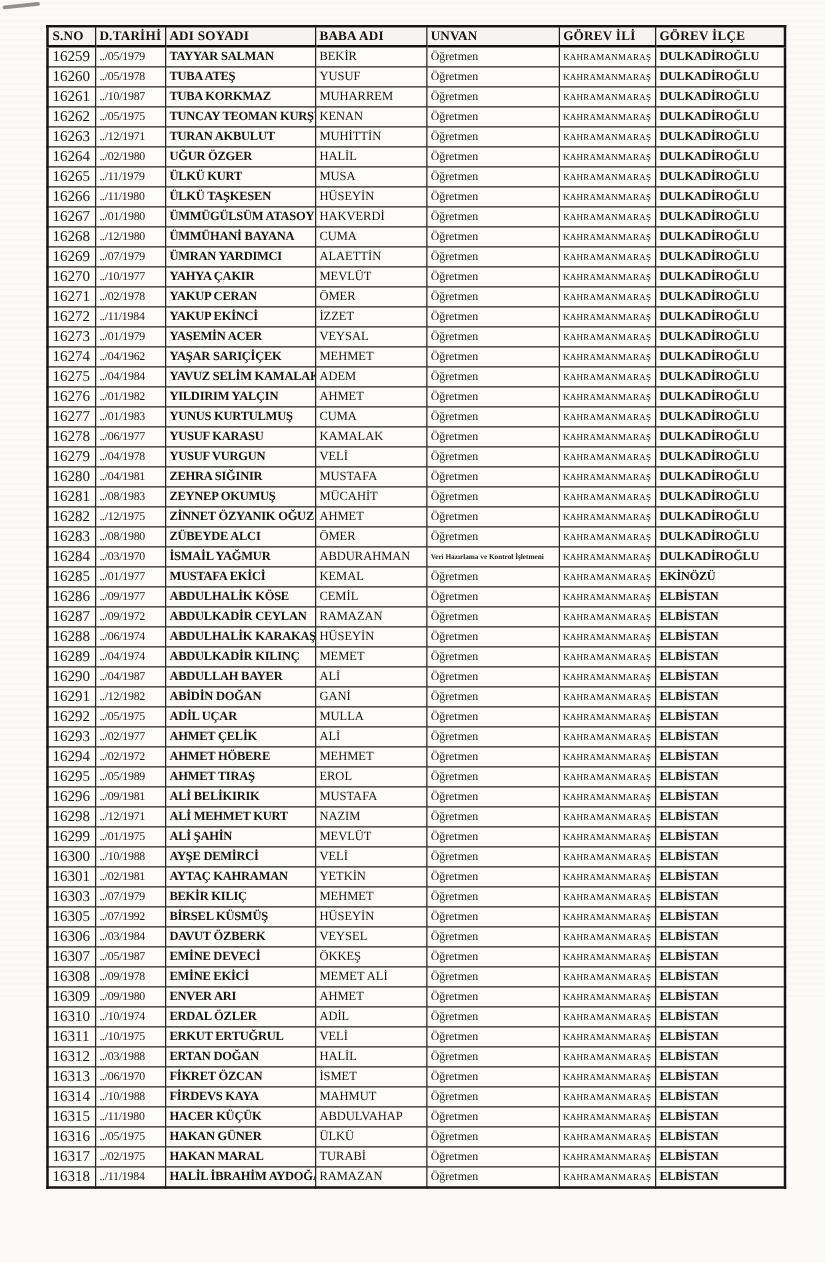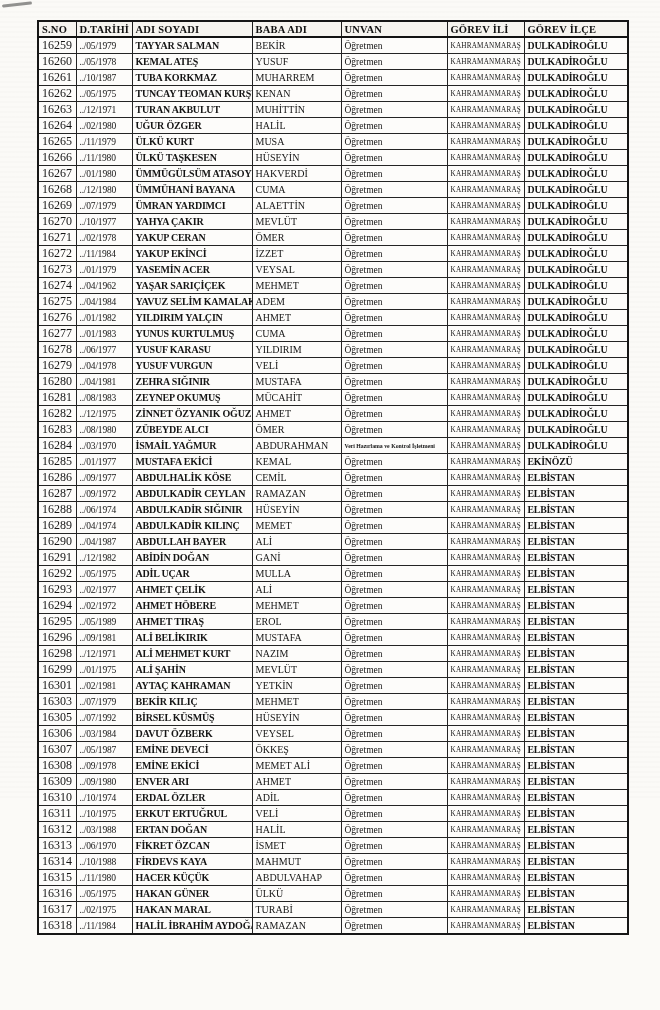--- a/index.html
+++ b/index.html
@@ -110,21 +110,21 @@
           <td class="cell-birthdate">../05/1979</td>
           <td class="cell-name">TAYYAR SALMAN</td>
           <td class="cell-father">BEKİR</td>
           <td class="cell-title">Öğretmen</td>
           <td class="cell-province">KAHRAMANMARAŞ</td>
           <td class="cell-district">DULKADİROĞLU</td>
         </tr>
         <tr>
           <td class="cell-sno">16260</td>
           <td class="cell-birthdate">../05/1978</td>
-          <td class="cell-name">KEMAL ATEŞ</td>
+          <td class="cell-name">TUBA ATEŞ</td>
           <td class="cell-father">YUSUF</td>
           <td class="cell-title">Öğretmen</td>
           <td class="cell-province">KAHRAMANMARAŞ</td>
           <td class="cell-district">DULKADİROĞLU</td>
         </tr>
         <tr>
           <td class="cell-sno">16261</td>
           <td class="cell-birthdate">../10/1987</td>
           <td class="cell-name">TUBA KORKMAZ</td>
           <td class="cell-father">MUHARREM</td>
@@ -273,21 +273,21 @@
           <td class="cell-name">YUNUS KURTULMUŞ</td>
           <td class="cell-father">CUMA</td>
           <td class="cell-title">Öğretmen</td>
           <td class="cell-province">KAHRAMANMARAŞ</td>
           <td class="cell-district">DULKADİROĞLU</td>
         </tr>
         <tr>
           <td class="cell-sno">16278</td>
           <td class="cell-birthdate">../06/1977</td>
           <td class="cell-name">YUSUF KARASU</td>
-          <td class="cell-father">YILDIRIM</td>
+          <td class="cell-father">KAMALAK</td>
           <td class="cell-title">Öğretmen</td>
           <td class="cell-province">KAHRAMANMARAŞ</td>
           <td class="cell-district">DULKADİROĞLU</td>
         </tr>
         <tr>
           <td class="cell-sno">16279</td>
           <td class="cell-birthdate">../04/1978</td>
           <td class="cell-name">YUSUF VURGUN</td>
           <td class="cell-father">VELİ</td>
           <td class="cell-title">Öğretmen</td>
@@ -362,21 +362,21 @@
           <td class="cell-birthdate">../09/1972</td>
           <td class="cell-name">ABDULKADİR CEYLAN</td>
           <td class="cell-father">RAMAZAN</td>
           <td class="cell-title">Öğretmen</td>
           <td class="cell-province">KAHRAMANMARAŞ</td>
           <td class="cell-district">ELBİSTAN</td>
         </tr>
         <tr>
           <td class="cell-sno">16288</td>
           <td class="cell-birthdate">../06/1974</td>
-          <td class="cell-name">ABDULKADİR SIĞINIR</td>
+          <td class="cell-name">ABDULHALİK KARAKAŞ</td>
           <td class="cell-father">HÜSEYİN</td>
           <td class="cell-title">Öğretmen</td>
           <td class="cell-province">KAHRAMANMARAŞ</td>
           <td class="cell-district">ELBİSTAN</td>
         </tr>
         <tr>
           <td class="cell-sno">16289</td>
           <td class="cell-birthdate">../04/1974</td>
           <td class="cell-name">ABDULKADİR KILINÇ</td>
           <td class="cell-father">MEMET</td>
@@ -454,20 +454,29 @@
           <td class="cell-father">NAZIM</td>
           <td class="cell-title">Öğretmen</td>
           <td class="cell-province">KAHRAMANMARAŞ</td>
           <td class="cell-district">ELBİSTAN</td>
         </tr>
         <tr>
           <td class="cell-sno">16299</td>
           <td class="cell-birthdate">../01/1975</td>
           <td class="cell-name">ALİ ŞAHİN</td>
           <td class="cell-father">MEVLÜT</td>
+          <td class="cell-title">Öğretmen</td>
+          <td class="cell-province">KAHRAMANMARAŞ</td>
+          <td class="cell-district">ELBİSTAN</td>
+        </tr>
+        <tr>
+          <td class="cell-sno">16300</td>
+          <td class="cell-birthdate">../10/1988</td>
+          <td class="cell-name">AYŞE DEMİRCİ</td>
+          <td class="cell-father">VELİ</td>
           <td class="cell-title">Öğretmen</td>
           <td class="cell-province">KAHRAMANMARAŞ</td>
           <td class="cell-district">ELBİSTAN</td>
         </tr>
         <tr>
           <td class="cell-sno">16301</td>
           <td class="cell-birthdate">../02/1981</td>
           <td class="cell-name">AYTAÇ KAHRAMAN</td>
           <td class="cell-father">YETKİN</td>
           <td class="cell-title">Öğretmen</td>

